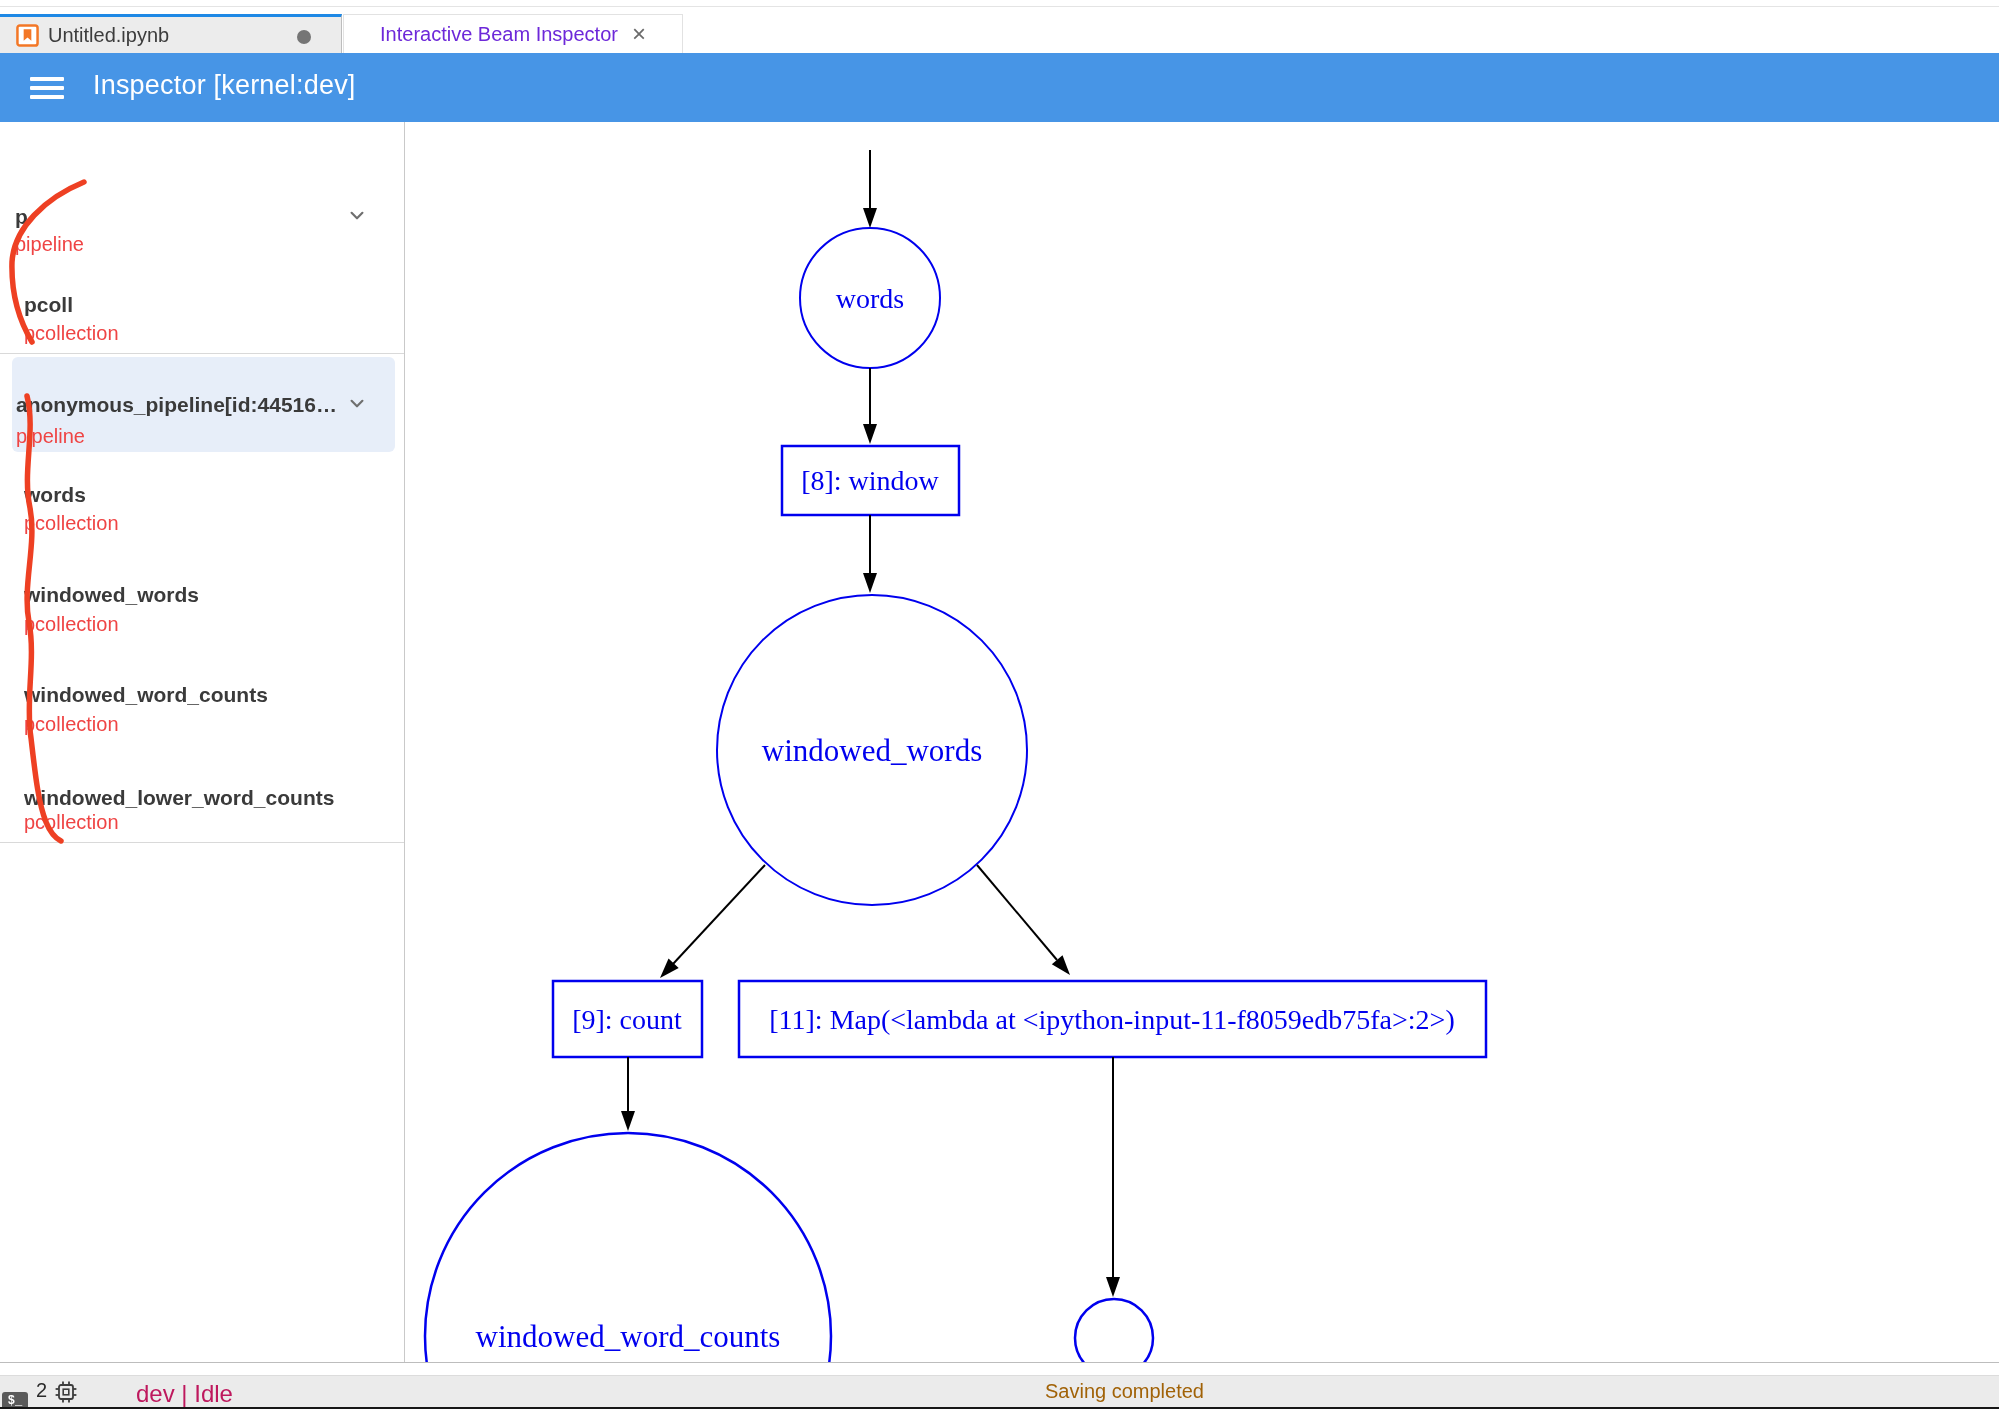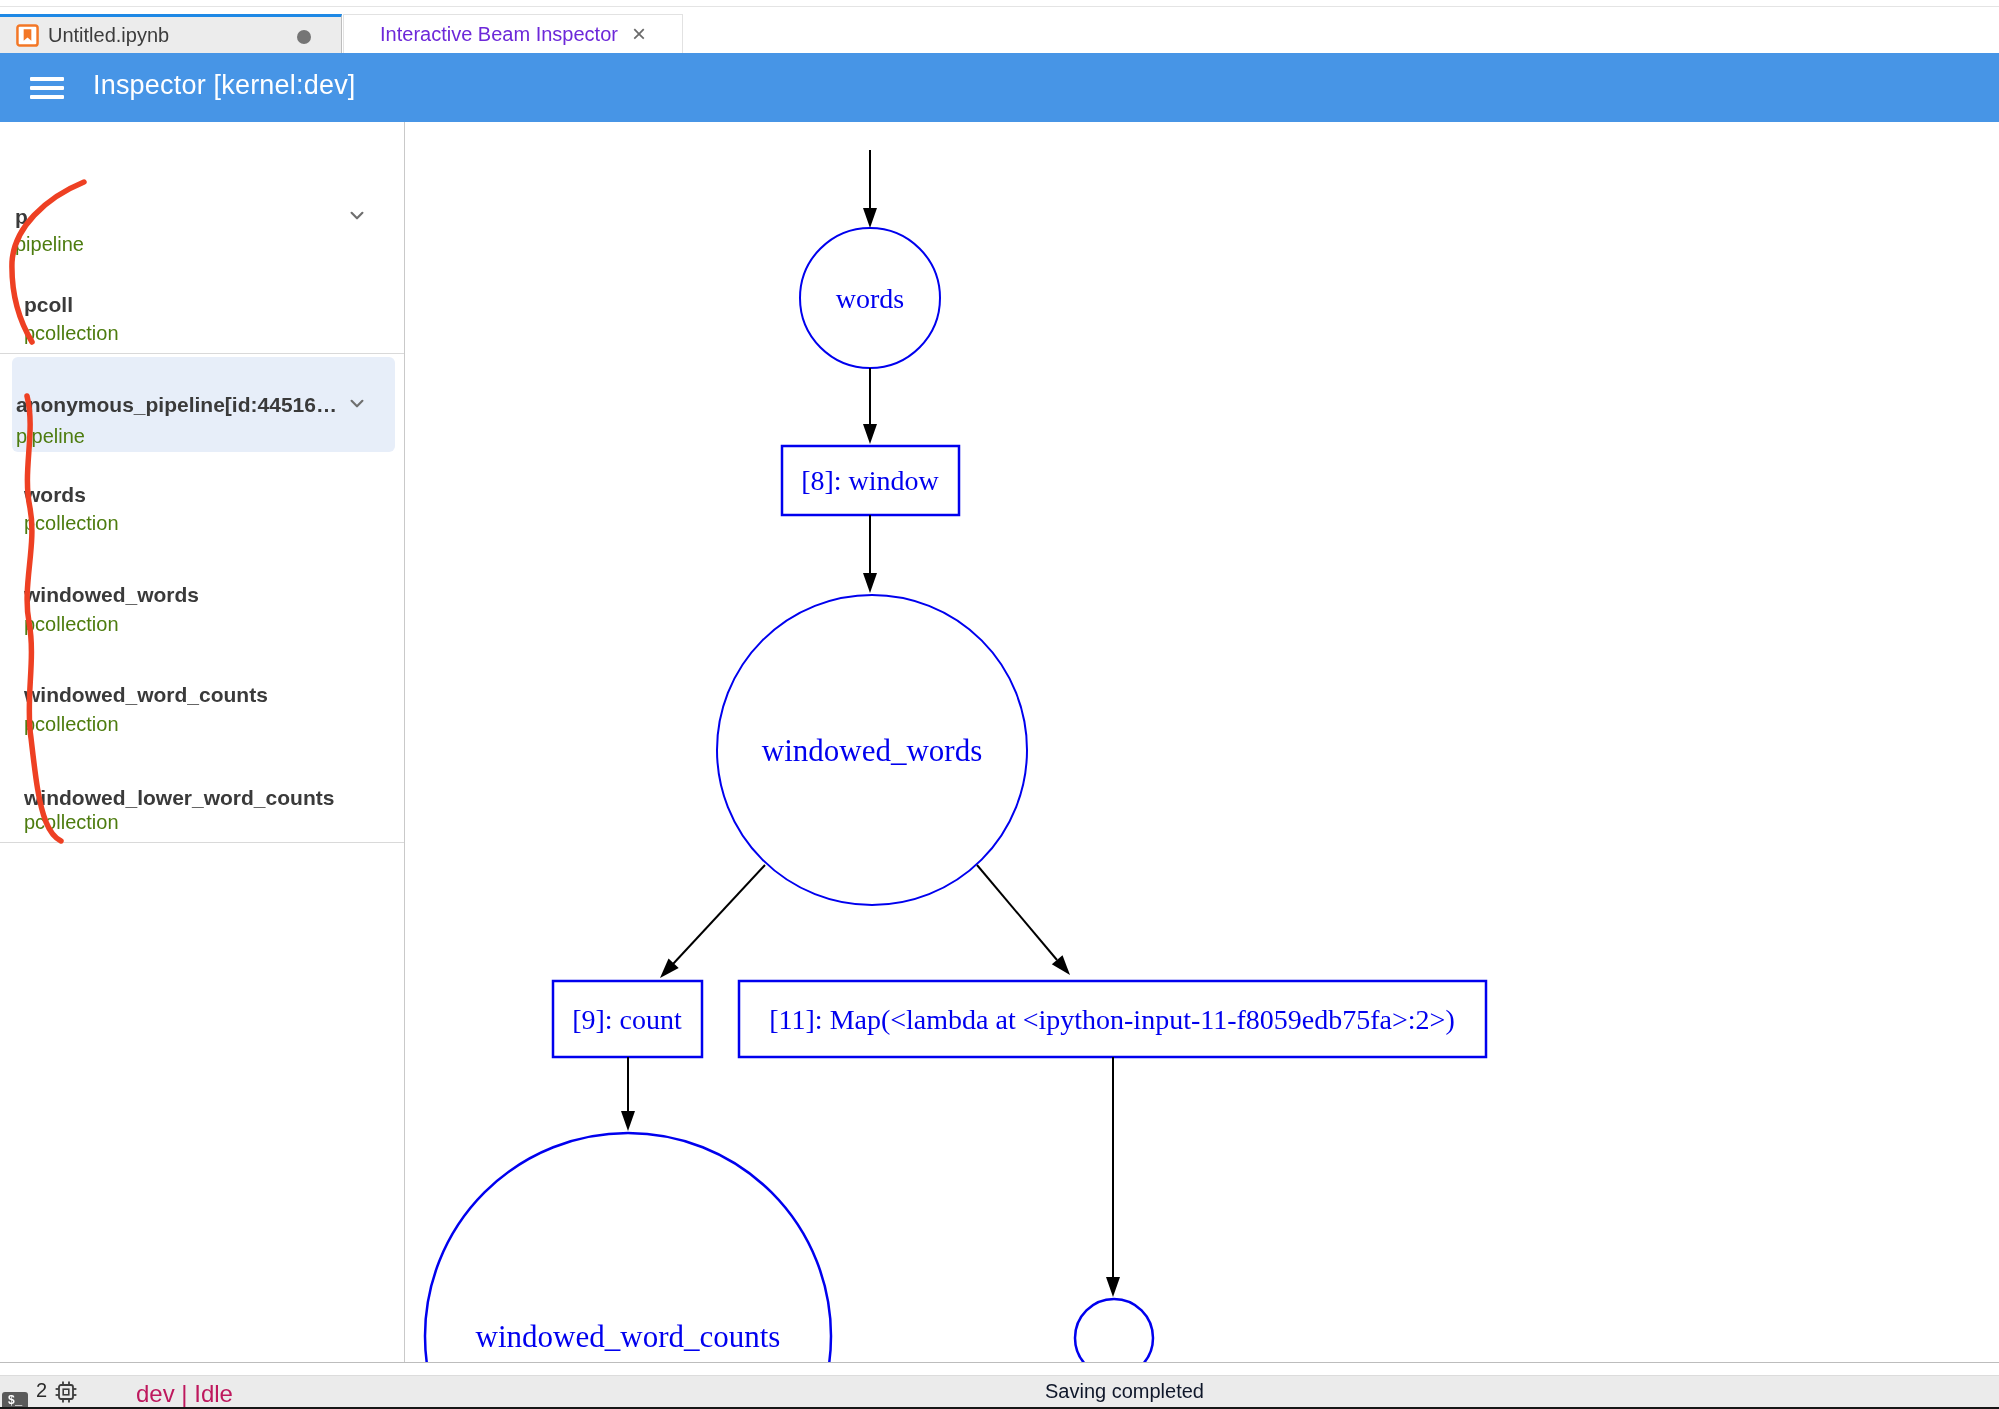--- a/index.html
+++ b/index.html
@@ -24,40 +24,40 @@
   .hamburger span{position:absolute;left:0;width:34px;height:4px;background:#ffffff;border-radius:1px;}
   .hamburger span:nth-child(1){top:0;}
   .hamburger span:nth-child(2){top:9px;}
   .hamburger span:nth-child(3){top:18px;}
   .header-title{position:absolute;left:93px;top:17px;font-size:27px;font-weight:normal;color:#ffffff;letter-spacing:.2px;}
 
   
   .sidebar{position:absolute;left:0;top:122px;width:405px;height:1241px;background:#ffffff;border-right:1px solid #c9c9c9;box-sizing:border-box;}
   .sb-divider{position:absolute;left:0;width:404px;height:1px;background:#d9d9d9;}
   .sb-name{position:absolute;font-size:21px;font-weight:bold;color:#3a3a3a;white-space:nowrap;cursor:pointer;}
-  .sb-type{position:absolute;font-size:20px;color:#4d7c0f;white-space:nowrap;}
+  .sb-type{position:absolute;font-size:20px;color:#ef4444;white-space:nowrap;}
   .sb-highlight{position:absolute;left:12px;top:235px;width:383px;height:95px;background:#e7eef9;border-radius:6px;}
   .chev{position:absolute;width:26px;height:26px;cursor:pointer;}
 
   
   .diagram{position:absolute;left:405px;top:122px;width:1594px;height:1241px;}
   .dg-node-text{font-family:"Liberation Serif",serif;fill:#0000ee;}
 
   
   .annot{position:absolute;left:0;top:0;width:1999px;height:1409px;pointer-events:none;}
 
   
   .content-bottom-line{position:absolute;left:0;top:1362px;width:1999px;height:1px;background:#bdbdbd;}
   .statusbar{position:absolute;left:0;top:1375px;width:1999px;height:32px;background:#ebebeb;border-top:1px solid #dcdcdc;}
   .term-badge{position:absolute;left:2px;top:16px;width:26px;height:18px;background:#5a5a5a;border-radius:3px 3px 0 0;color:#fff;
               font-family:"Liberation Mono",monospace;font-size:12px;font-weight:bold;text-align:center;line-height:18px;cursor:pointer;}
   .term-count{position:absolute;left:36px;top:3px;font-size:20px;color:#2b2b2b;}
   .chip-icon{position:absolute;left:54px;top:4px;cursor:pointer;}
   .kernel-status{position:absolute;left:136px;top:4px;font-size:24px;color:#be185d;}
-  .save-msg{position:absolute;left:1045px;top:4px;font-size:20px;color:#0f172a;}
+  .save-msg{position:absolute;left:1045px;top:4px;font-size:20px;color:#a16207;}
   .bottom-edge{position:absolute;left:0;top:1407px;width:1999px;height:2px;background:#161616;}
 </style>
 </head>
 <body>
 
 <div id="app">
 
   <div class="topline"></div>
 
   <div class="tabbar">

